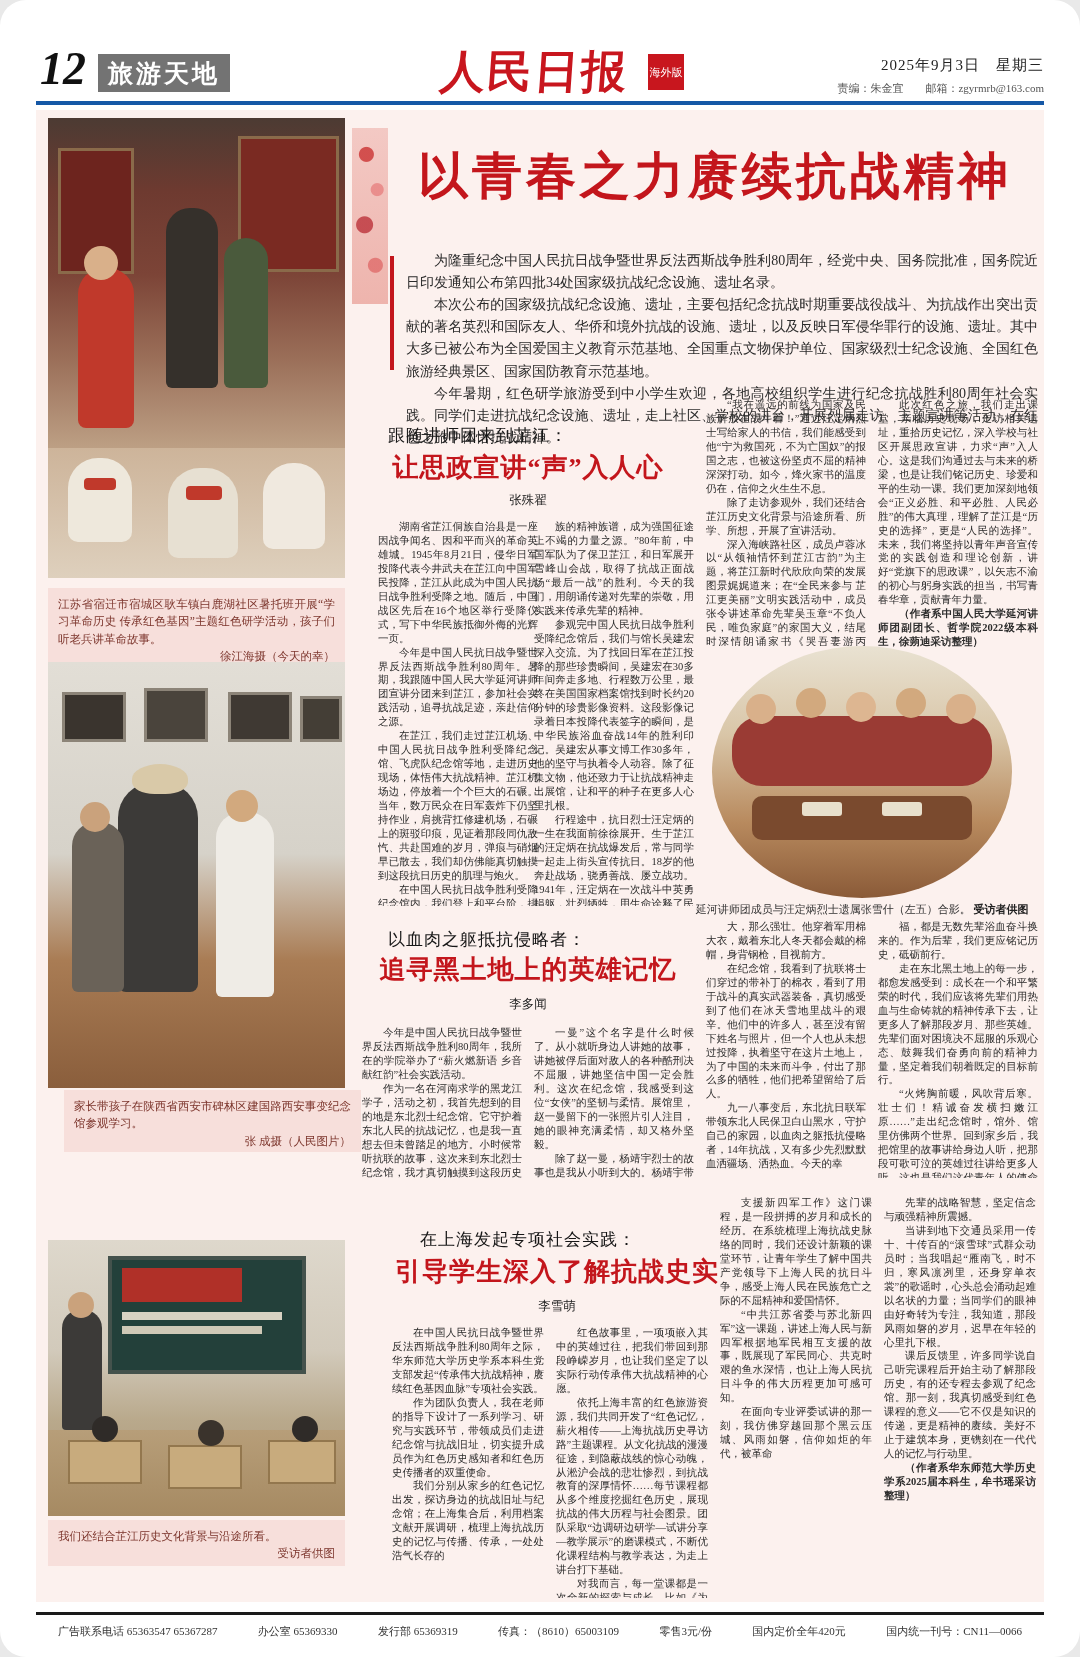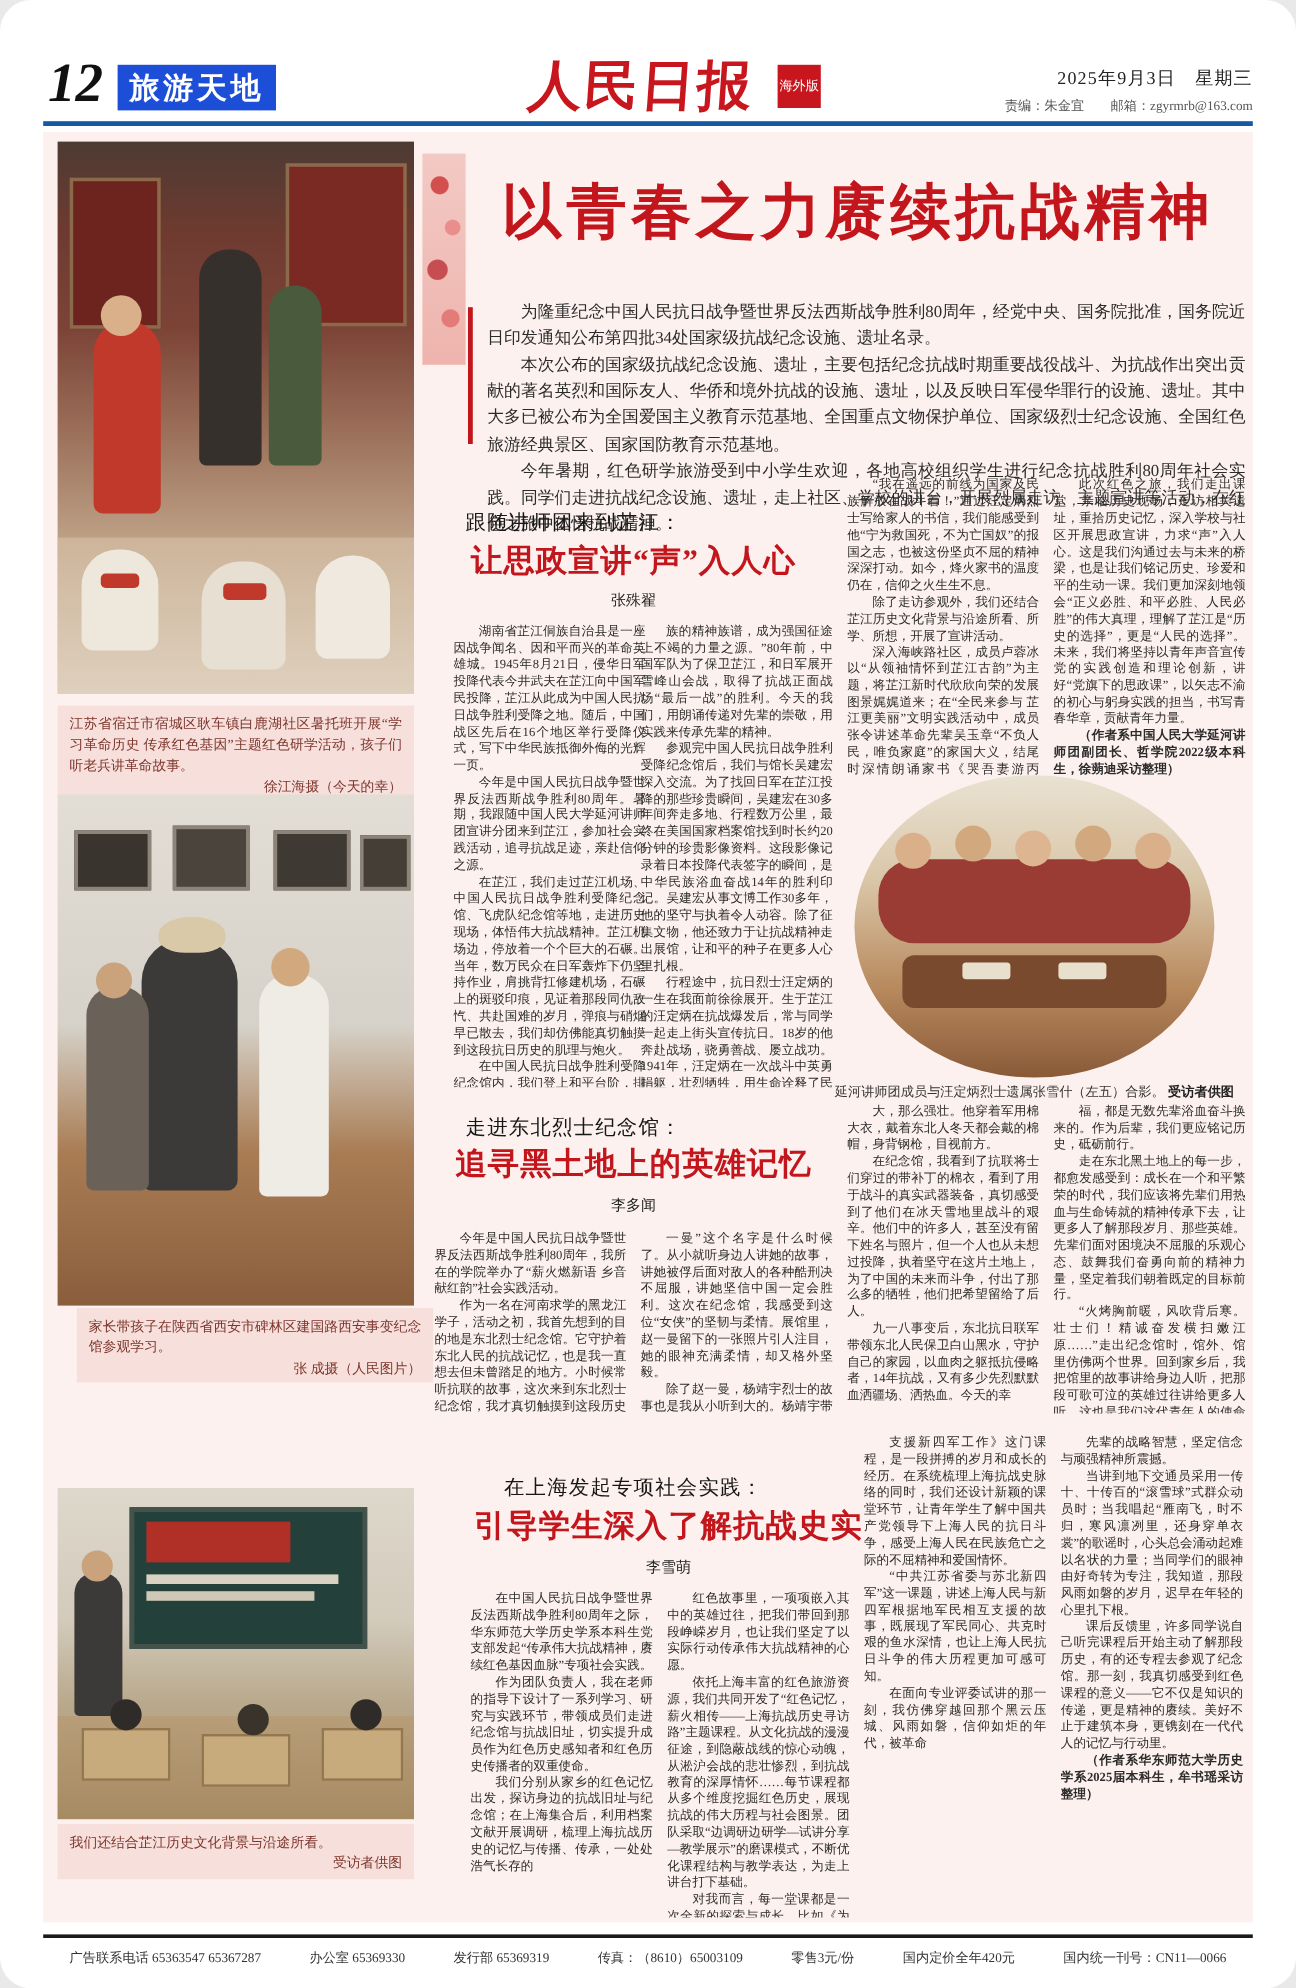--- a/index.html
+++ b/index.html
@@ -1,20 +1,20 @@
 <!DOCTYPE html>
 <html><head>
 <meta charset="utf-8">
 <style>
   html,body{margin:0;padding:0;background:#e9e9e9;}
   .page{position:relative;width:1080px;height:1657px;margin:0 auto;background:#ffffff;
         font-family:"Liberation Serif", serif;color:#222;overflow:hidden;border-radius:26px;}
   
   .pageno{position:absolute;left:40px;top:46px;font-size:46px;font-weight:bold;font-style:italic;color:#111;line-height:1;}
-  .secbox{position:absolute;left:98px;top:54px;width:132px;height:38px;background:#1d4ed8;color:#fff;
+  .secbox{position:absolute;left:98px;top:54px;width:132px;height:38px;background:#737373;color:#fff;
           font-size:25px;font-weight:bold;display:flex;align-items:center;justify-content:center;letter-spacing:3px;}
   .masthead{position:absolute;left:440px;top:48px;width:220px;height:52px;}
   .masthead-text{font-size:45px;font-weight:bold;color:#c8161e;letter-spacing:2px;transform:skewX(-4deg);line-height:1.1;}
   .masthead-badge{position:absolute;right:-24px;top:6px;width:36px;height:36px;background:#c8161e;color:#fff;
           font-size:11px;line-height:1.15;text-align:center;display:flex;align-items:center;justify-content:center;padding:1px;box-sizing:border-box;}
   .dateblock{position:absolute;left:760px;top:56px;width:284px;text-align:right;}
   .dateline{font-size:15px;color:#222;letter-spacing:1px;}
   .editorline{font-size:11px;color:#555;margin-top:6px;}
   .header-rule{position:absolute;left:36px;top:101px;width:1008px;height:4px;background:#1558a6;}
   
@@ -180,21 +180,21 @@
     <div class="shp" style="left:234px;top:48px;width:30px;height:30px;background:#d9b08a;border-radius:50%;"></div>
     <div class="shp" style="left:40px;top:150px;width:220px;height:44px;background:#7a4a2e;border-radius:10px;"></div>
     <div class="shp" style="left:90px;top:156px;width:40px;height:14px;background:#e8e0cc;border-radius:3px;"></div>
     <div class="shp" style="left:170px;top:156px;width:40px;height:14px;background:#e8e0cc;border-radius:3px;"></div>
   </div>
   <div class="circle-cap">
     <span>延河讲师团成员与汪定炳烈士遗属张雪什（左五）合影。</span>
     <b>受访者供图</b>
   </div>
 
-  <div class="kicker" style="left:388px;top:928px;">走进东北烈士纪念馆：</div>
+  <div class="kicker" style="left:388px;top:928px;">以血肉之躯抵抗侵略者：</div>
   <div class="art-headline" style="left:362px;top:952px;width:332px;">追寻黑土地上的英雄记忆</div>
   <div class="byline" style="left:362px;top:996px;width:332px;">李多闻</div>
 
   <div class="col" style="left:362px;top:1026px;height:152px;">
       <p class="para">今年是中国人民抗日战争暨世界反法西斯战争胜利80周年，我所在的学院举办了“薪火燃新语 乡音献红韵”社会实践活动。</p>
       <p class="para">作为一名在河南求学的黑龙江学子，活动之初，我首先想到的目的地是东北烈士纪念馆。它守护着东北人民的抗战记忆，也是我一直想去但未曾踏足的地方。小时候常听抗联的故事，这次来到东北烈士纪念馆，我才真切触摸到这段历史的肌理。</p>
     </div>
   <div class="col" style="left:534px;top:1026px;height:152px;">
       <p class="para">一曼”这个名字是什么时候了。从小就听身边人讲她的故事，讲她被俘后面对敌人的各种酷刑决不屈服，讲她坚信中国一定会胜利。这次在纪念馆，我感受到这位“女侠”的坚韧与柔情。展馆里，赵一曼留下的一张照片引人注目，她的眼神充满柔情，却又格外坚毅。</p>
       <p class="para">除了赵一曼，杨靖宇烈士的故事也是我从小听到大的。杨靖宇带领抗联将士在白山黑水间与日寇周旋，弹尽粮绝仍战斗到底，印象中的杨靖宇总是那么高</p>

